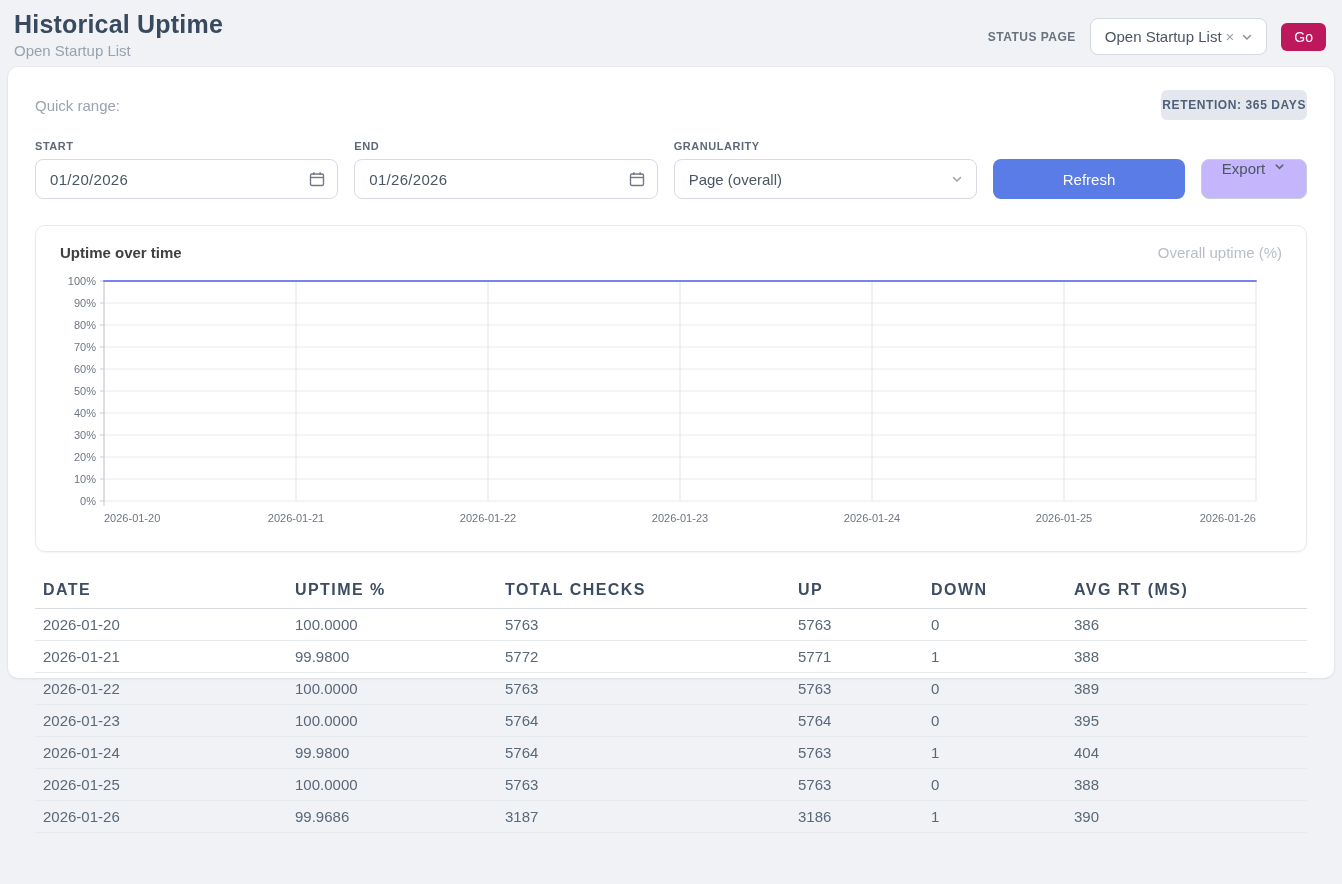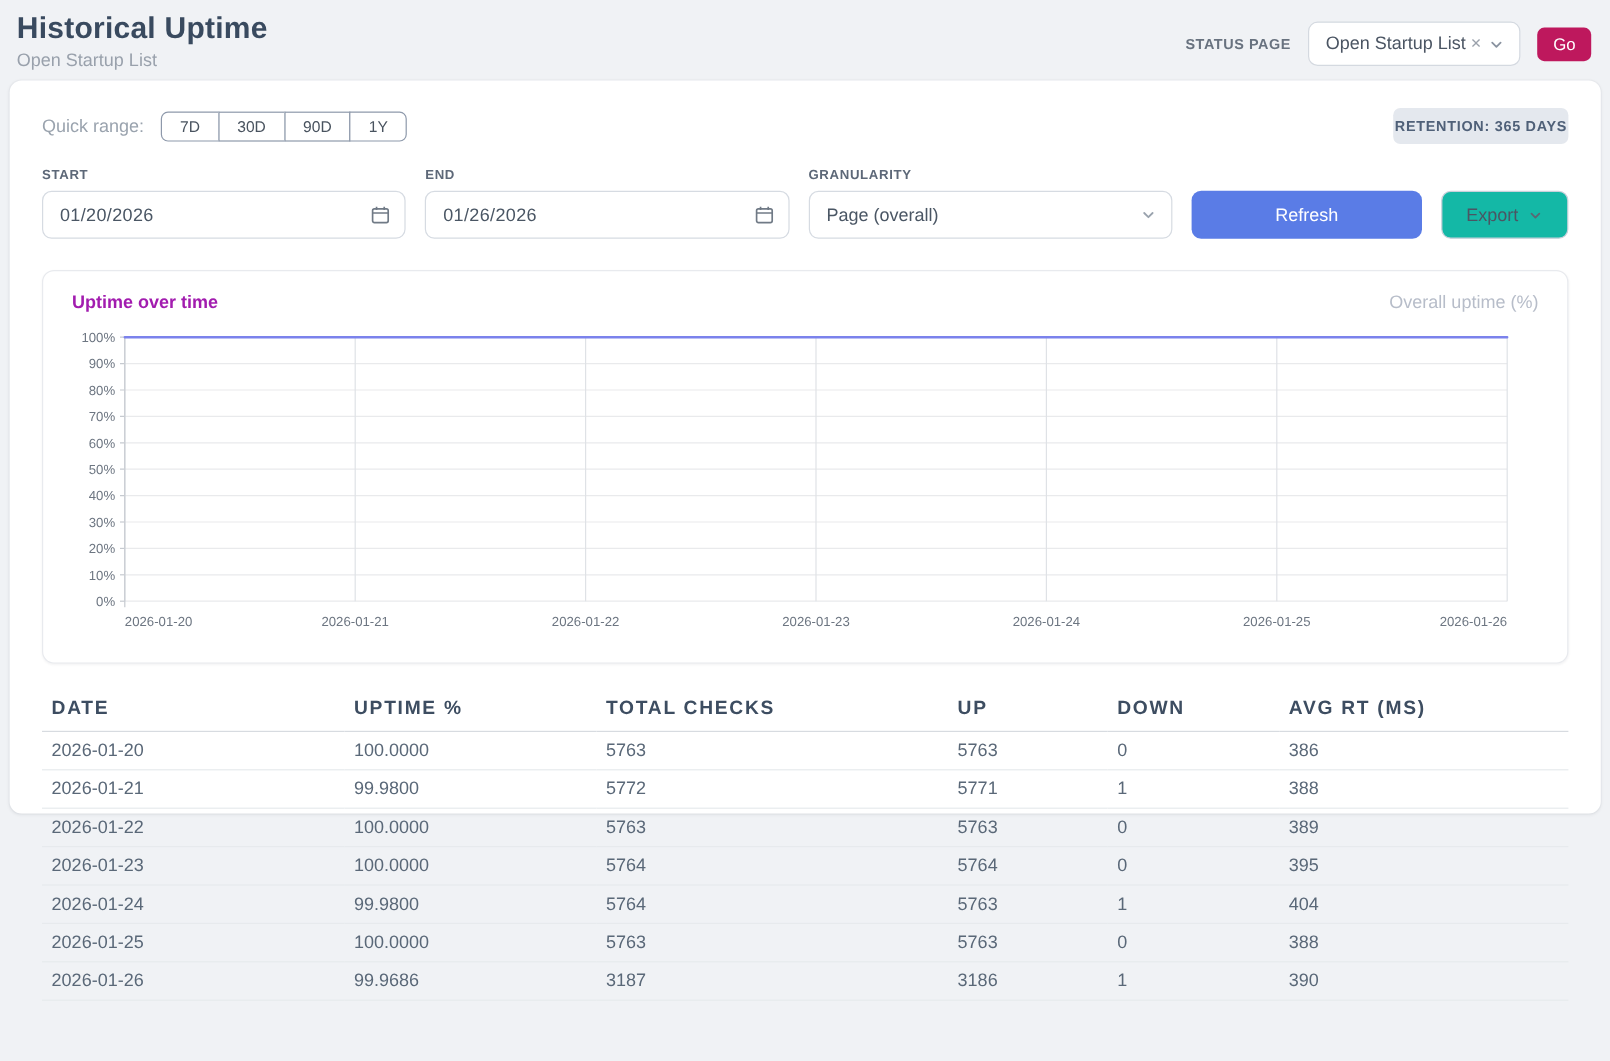--- a/index.html
+++ b/index.html
@@ -54,31 +54,31 @@
     font-size:15px; color:#4a5664; cursor:text;gap:16px;
   }
   .select-box { cursor:pointer; }
   .input-box .value { letter-spacing:.3px; }
   .spacer { flex:1; }
   .btn-refresh {
     width:192px; height:40px; background:#5a7ce6; color:#fff; border:none;
     border-radius:8px; font-size:15px; font-family:inherit; cursor:pointer; flex:0 0 auto;
   }
   .btn-export {
-    width:106px; height:40px; background:#14b8a6; border:1px solid #c9d0da; border-radius:8px;
+    width:106px; height:40px; background:#c4b5fd; border:1px solid #c9d0da; border-radius:8px;
     font-size:15px; color:#4b5563; font-family:inherit; cursor:pointer; flex:0 0 auto;
-    display:flex; align-items:center; justify-content:center; gap:8px;
+    display:flex; align-items:flex-start; justify-content:center; gap:8px;
   }
   
   .chart-card {
     margin-top:26px; border:1px solid #e8eaee; border-radius:10px;
     box-shadow:0 1px 2px rgba(16,24,40,.05); padding:18px 24px 12px 24px; background:#fff;
   }
   .chart-head { display:flex; align-items:center; justify-content:space-between; margin-bottom:10px; }
-  .chart-title { font-size:15px; font-weight:700; color:#a21caf; }
+  .chart-title { font-size:15px; font-weight:700; color:#404040; }
   .chart-legend { font-size:15px; color:#b7bdc9; }
   
   .uptime-table { width:100%; border-collapse:collapse; margin-top:22px; }
   .uptime-table th {
     text-align:left; font-size:16px; font-weight:700; letter-spacing:.09em;
     color:#3d4d61; padding:7px 8px 9px 8px; border-bottom:1px solid #d7dbe0;
   }
   .uptime-table td {
     font-size:15px; color:#5a6878; padding:7px 8px; border-bottom:1px solid #e7eaed;
   }
@@ -102,26 +102,20 @@
       </svg>
     </div>
     <button class="btn-go">Go</button>
   </div>
 </div>
 
 <div class="main-panel">
 
   <div class="quickrow">
     <span class="quickrange-label">Quick range:</span>
-    <div class="seg-group">
-      <button class="seg-btn">7D</button>
-      <button class="seg-btn">30D</button>
-      <button class="seg-btn">90D</button>
-      <button class="seg-btn">1Y</button>
-    </div>
     <span class="retention-badge">RETENTION: 365 DAYS</span>
   </div>
 
   <div class="controls-row">
     <div class="field">
       <div class="field-label">START</div>
       <div class="input-box">
         <span class="value">01/20/2026</span>
         <span class="spacer"></span>
         <svg width="16" height="16" viewBox="0 0 16 16">

